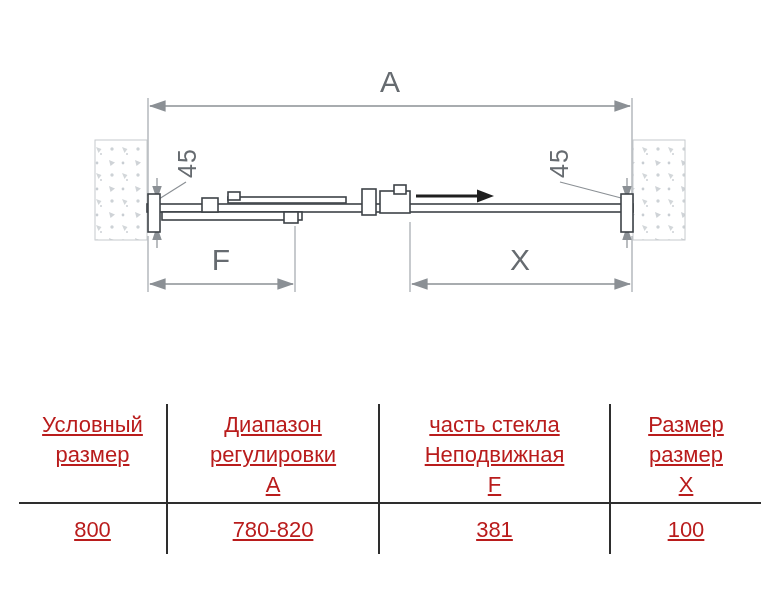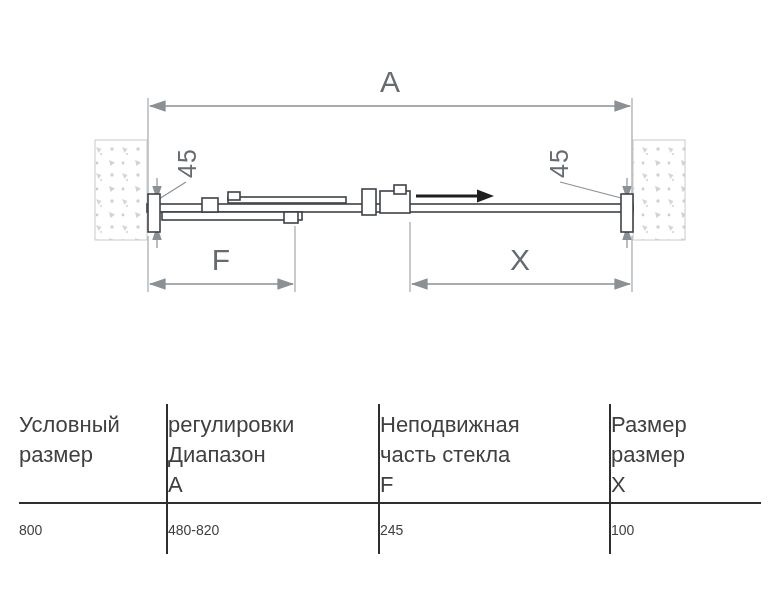--- a/index.html
+++ b/index.html
@@ -6,24 +6,24 @@
   html,body{margin:0;padding:0;}
   body{width:780px;height:600px;background:#ffffff;font-family:"Liberation Sans",sans-serif;overflow:hidden;}
   .page{position:relative;width:780px;height:600px;background:#ffffff;}
   .drawing{position:absolute;top:0;left:0;}
   svg text{font-family:"Liberation Sans",sans-serif;}
   .dim-label{font-size:30px;fill:#666b70;}
   .dim-45{font-size:25px;fill:#666b70;letter-spacing:1px;}
   .dim-table{position:absolute;left:19px;top:404px;width:742px;}
   .t-row{display:grid;grid-template-columns:149px 212px 231px 150px;}
   .t-head{border-bottom:2px solid #2e2e2e;}
-  .t-cell{color:#404040;}
+  .t-cell{text-align:center;color:#b91c1c;text-decoration:underline;}
   .t-head .t-cell{padding-top:6px;height:98px;font-size:22px;line-height:30px;}
   .t-cell.b-r{border-right:2px solid #2e2e2e;}
-  .t-vals .t-cell{height:50px;line-height:52px;font-size:14px;}
+  .t-vals .t-cell{height:50px;line-height:52px;font-size:22px;}
 </style>
 </head>
 <body>
 
 <div class="page">
 
   <svg class="drawing" width="780" height="400" viewBox="0 0 780 400">
     <defs>
       <pattern id="concrete" width="26" height="26" patternUnits="userSpaceOnUse">
         <path d="M5 4 l6 2.5 -4.5 3.5 z" fill="#cfd3d7"></path>
@@ -93,36 +93,36 @@
   </svg>
 
   <div class="dim-table">
     <div class="t-row t-head">
       <div class="t-cell b-r">
         <div>Условный</div>
         <div>размер</div>
         <div></div>
       </div>
       <div class="t-cell b-r">
+        <div>Диапазон</div>
         <div>регулировки</div>
-        <div>Диапазон</div>
         <div>А</div>
       </div>
       <div class="t-cell b-r">
+        <div>часть стекла</div>
         <div>Неподвижная</div>
-        <div>часть стекла</div>
         <div>F</div>
       </div>
       <div class="t-cell">
         <div>Размер</div>
         <div>размер</div>
         <div>X</div>
       </div>
     </div>
     <div class="t-row t-vals">
       <div class="t-cell b-r">800</div>
-      <div class="t-cell b-r">480-820</div>
-      <div class="t-cell b-r">245</div>
+      <div class="t-cell b-r">780-820</div>
+      <div class="t-cell b-r">381</div>
       <div class="t-cell">100</div>
     </div>
   </div>
 
 </div>
 
 </body></html>

